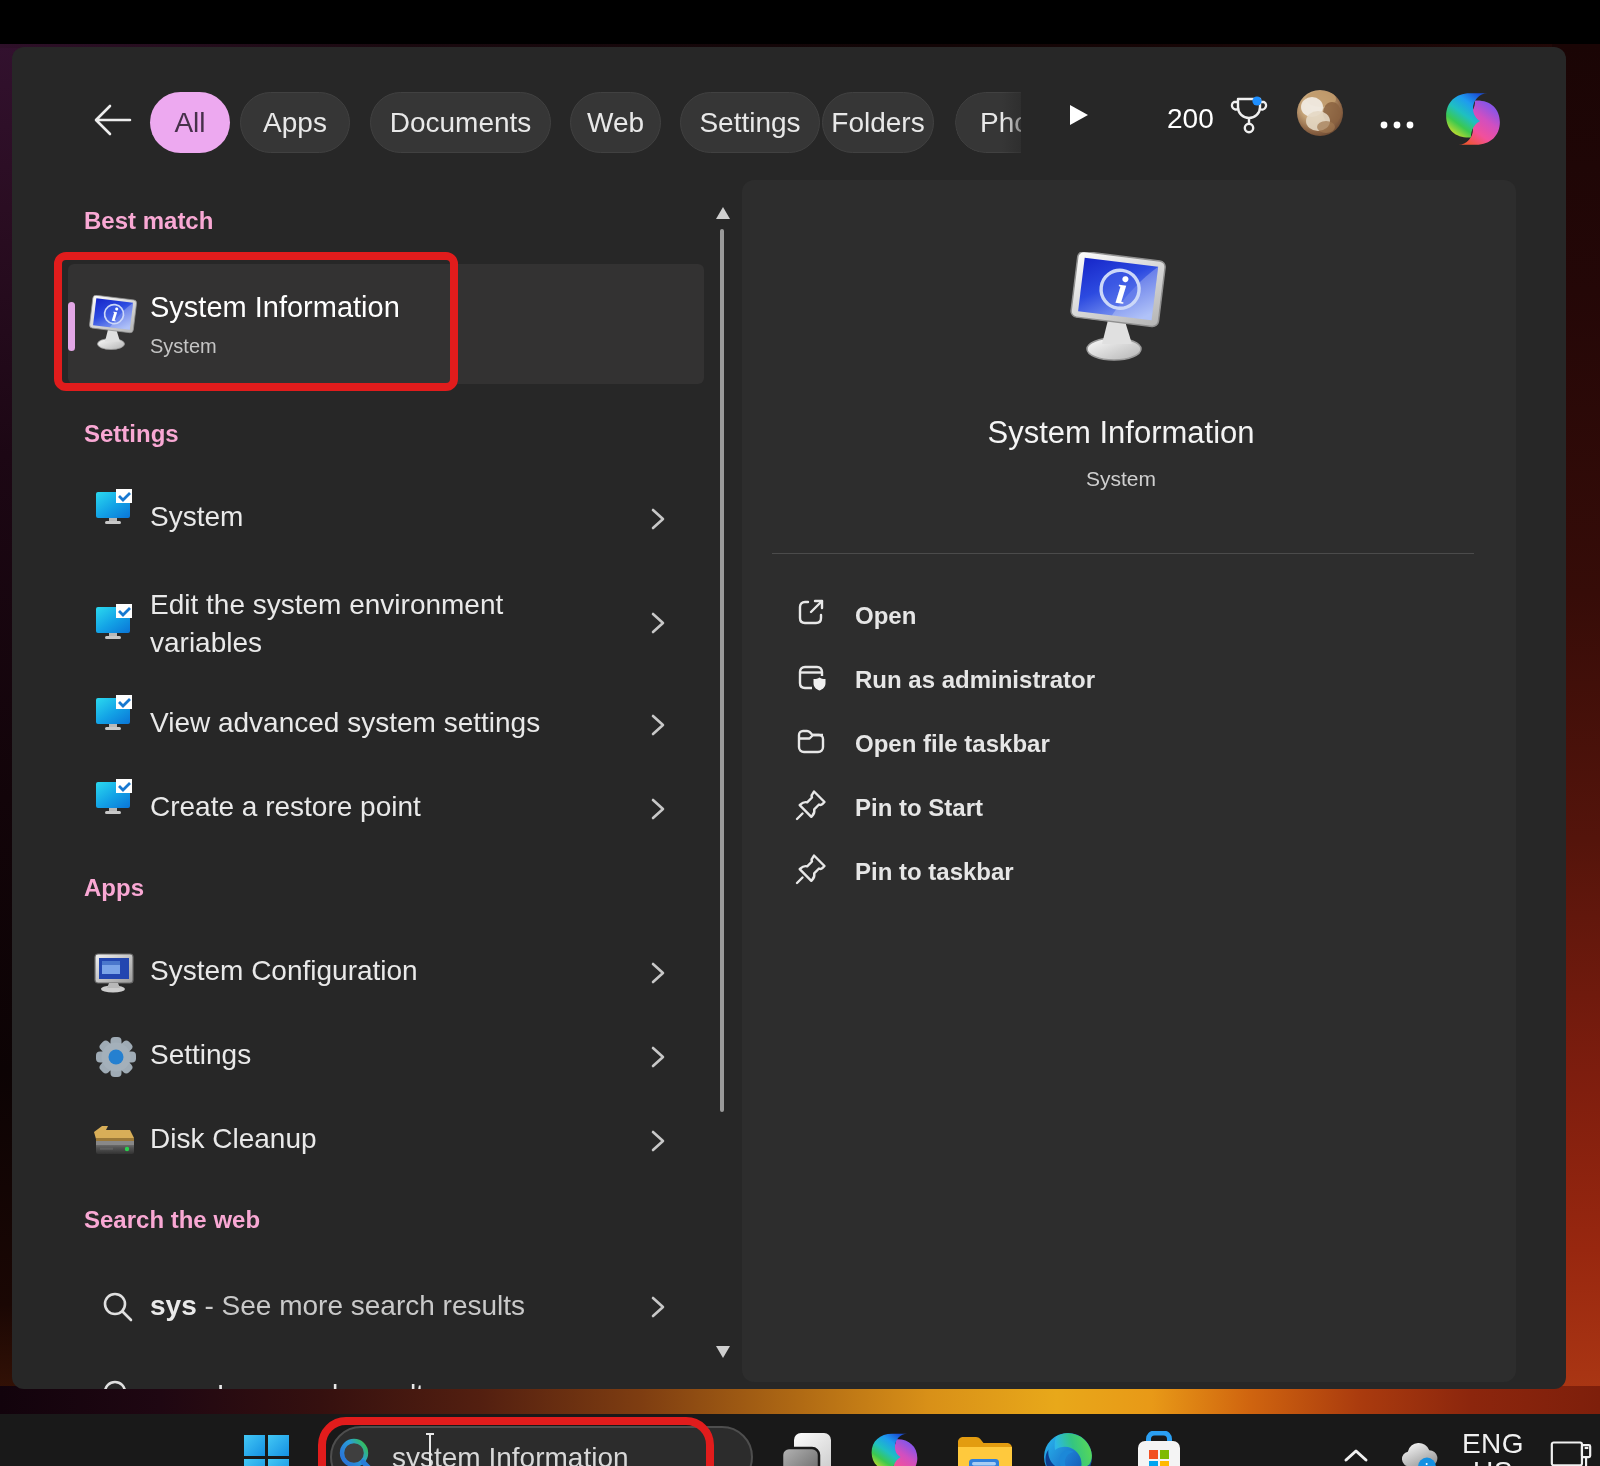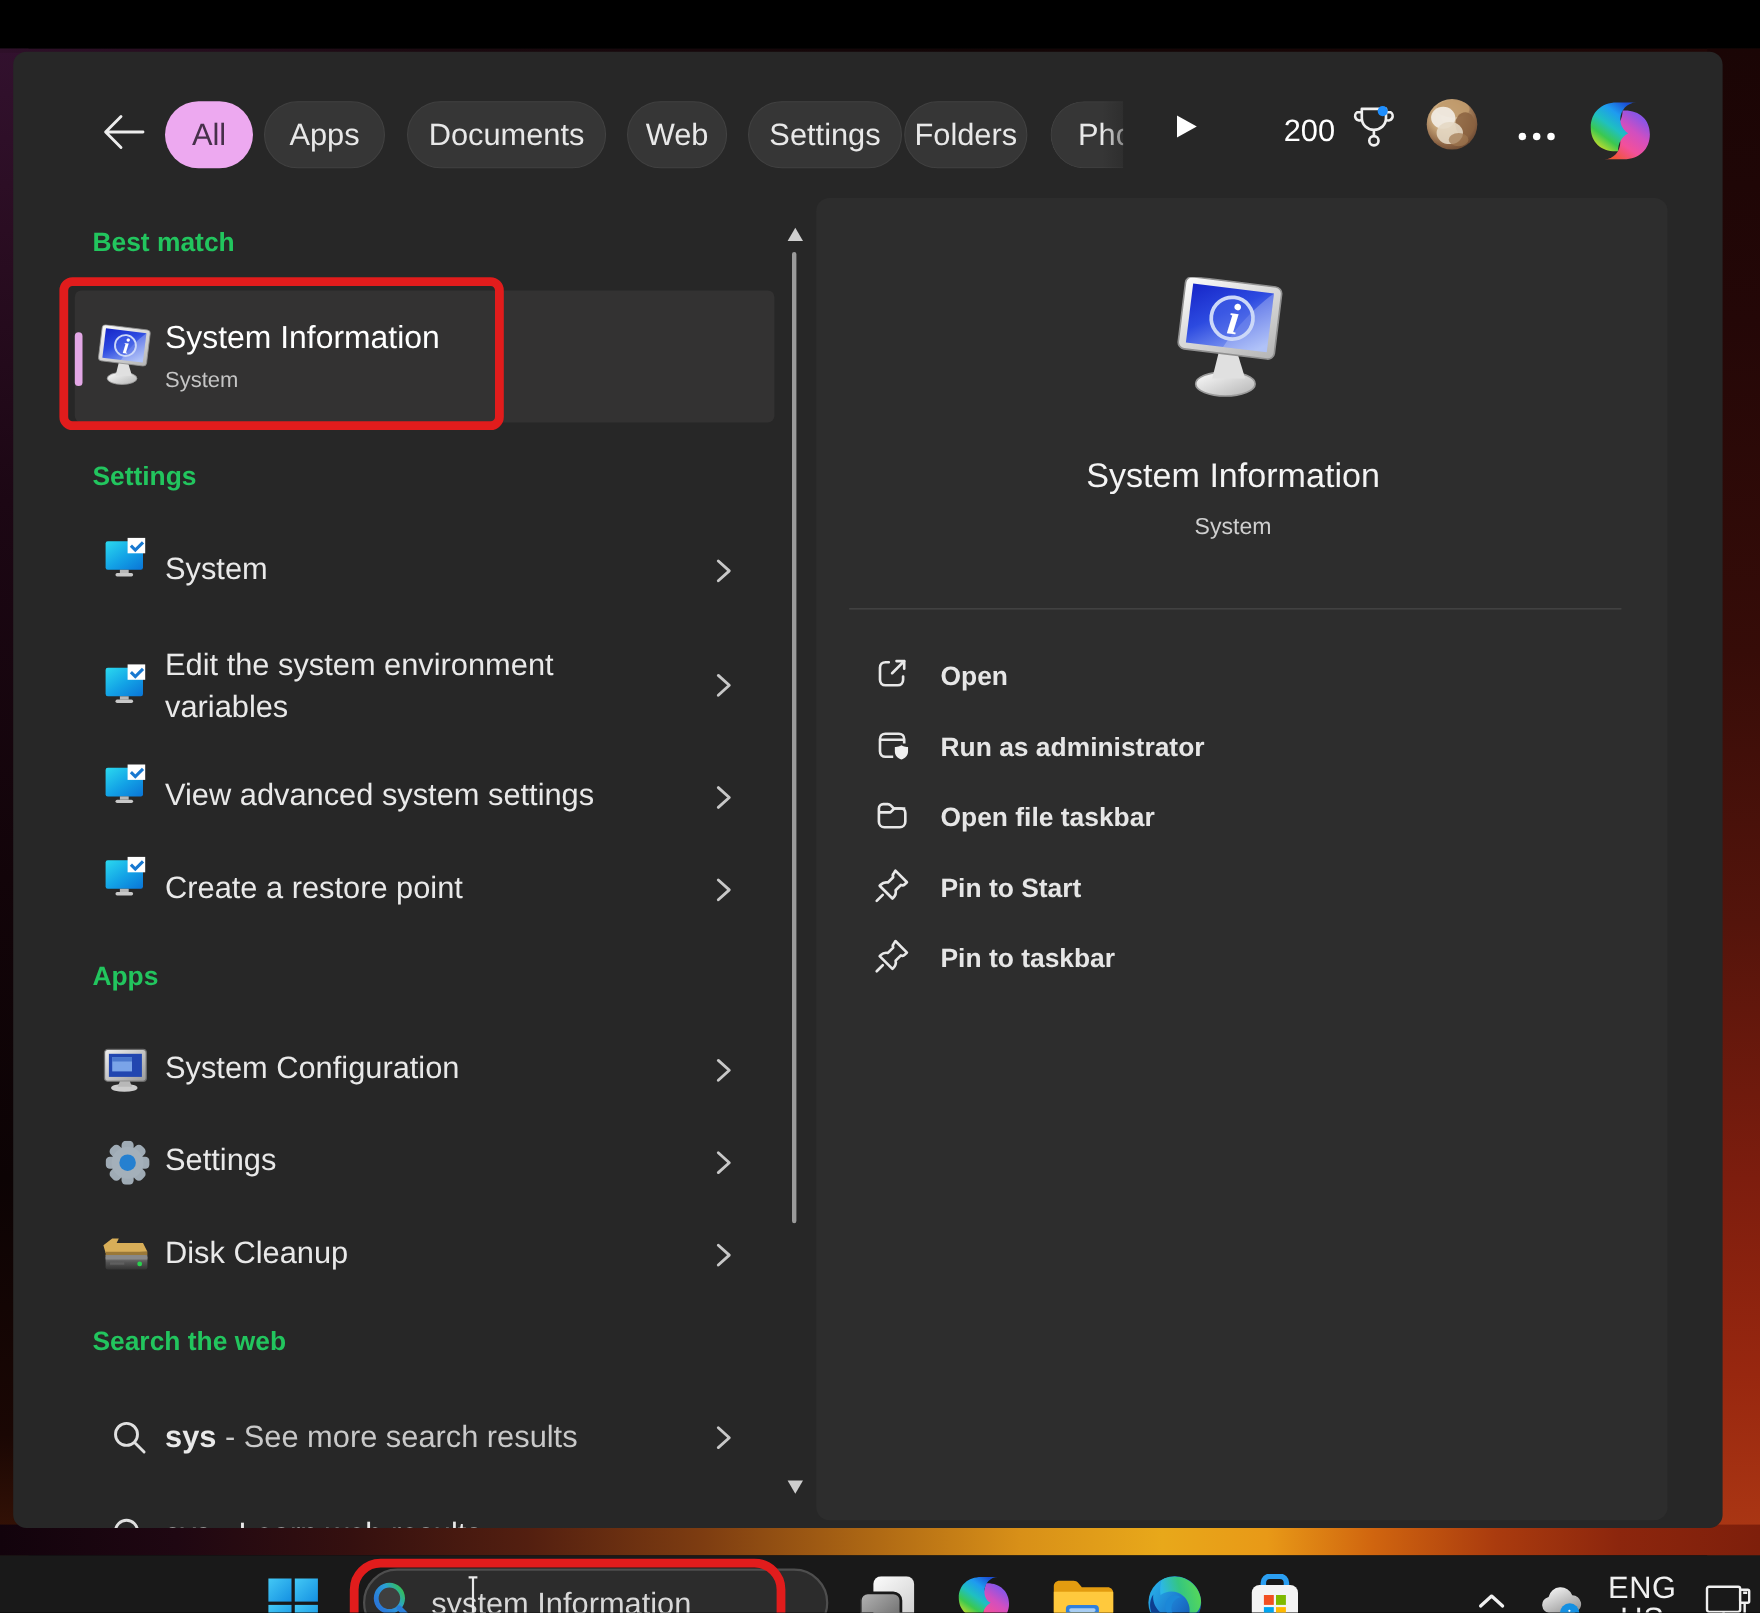--- a/index.html
+++ b/index.html
@@ -17,21 +17,21 @@
 
   
   #win { left:12px; top:3px; width:1554px; height:1342px; background:#272727; border-radius:12px; overflow:hidden; }
 
   
   .pill { position:absolute; top:45px; height:61px; border-radius:31px; background:#363636; border:1px solid #414141;
           color:#e8e8e8; font-size:28px; display:flex; align-items:center; justify-content:center; }
   .pill.active { background:#eda9f0; border:none; color:#46304a; }
 
   
-  .h { position:absolute; left:72px; color:#22c55e; font-size:24px; font-weight:bold; }
+  .h { position:absolute; left:72px; color:#f9a8d4; font-size:24px; font-weight:bold; }
   .row-text { position:absolute; left:138px; color:#e9e9e9; font-size:28px; }
   .sub-text { position:absolute; left:150px; color:#c5c5c5; font-size:20px; }
   .chev { position:absolute; left:638px; }
 
   
   #rpanel { left:730px; top:133px; width:774px; height:1202px; background:#2d2d2d; border-radius:12px; }
   .action-text { position:absolute; color:#e6e6e6; font-size:24px; font-weight:600; }
 
   
   #taskbar { left:0; top:1370px; width:1600px; height:96px; background:#191919; }

